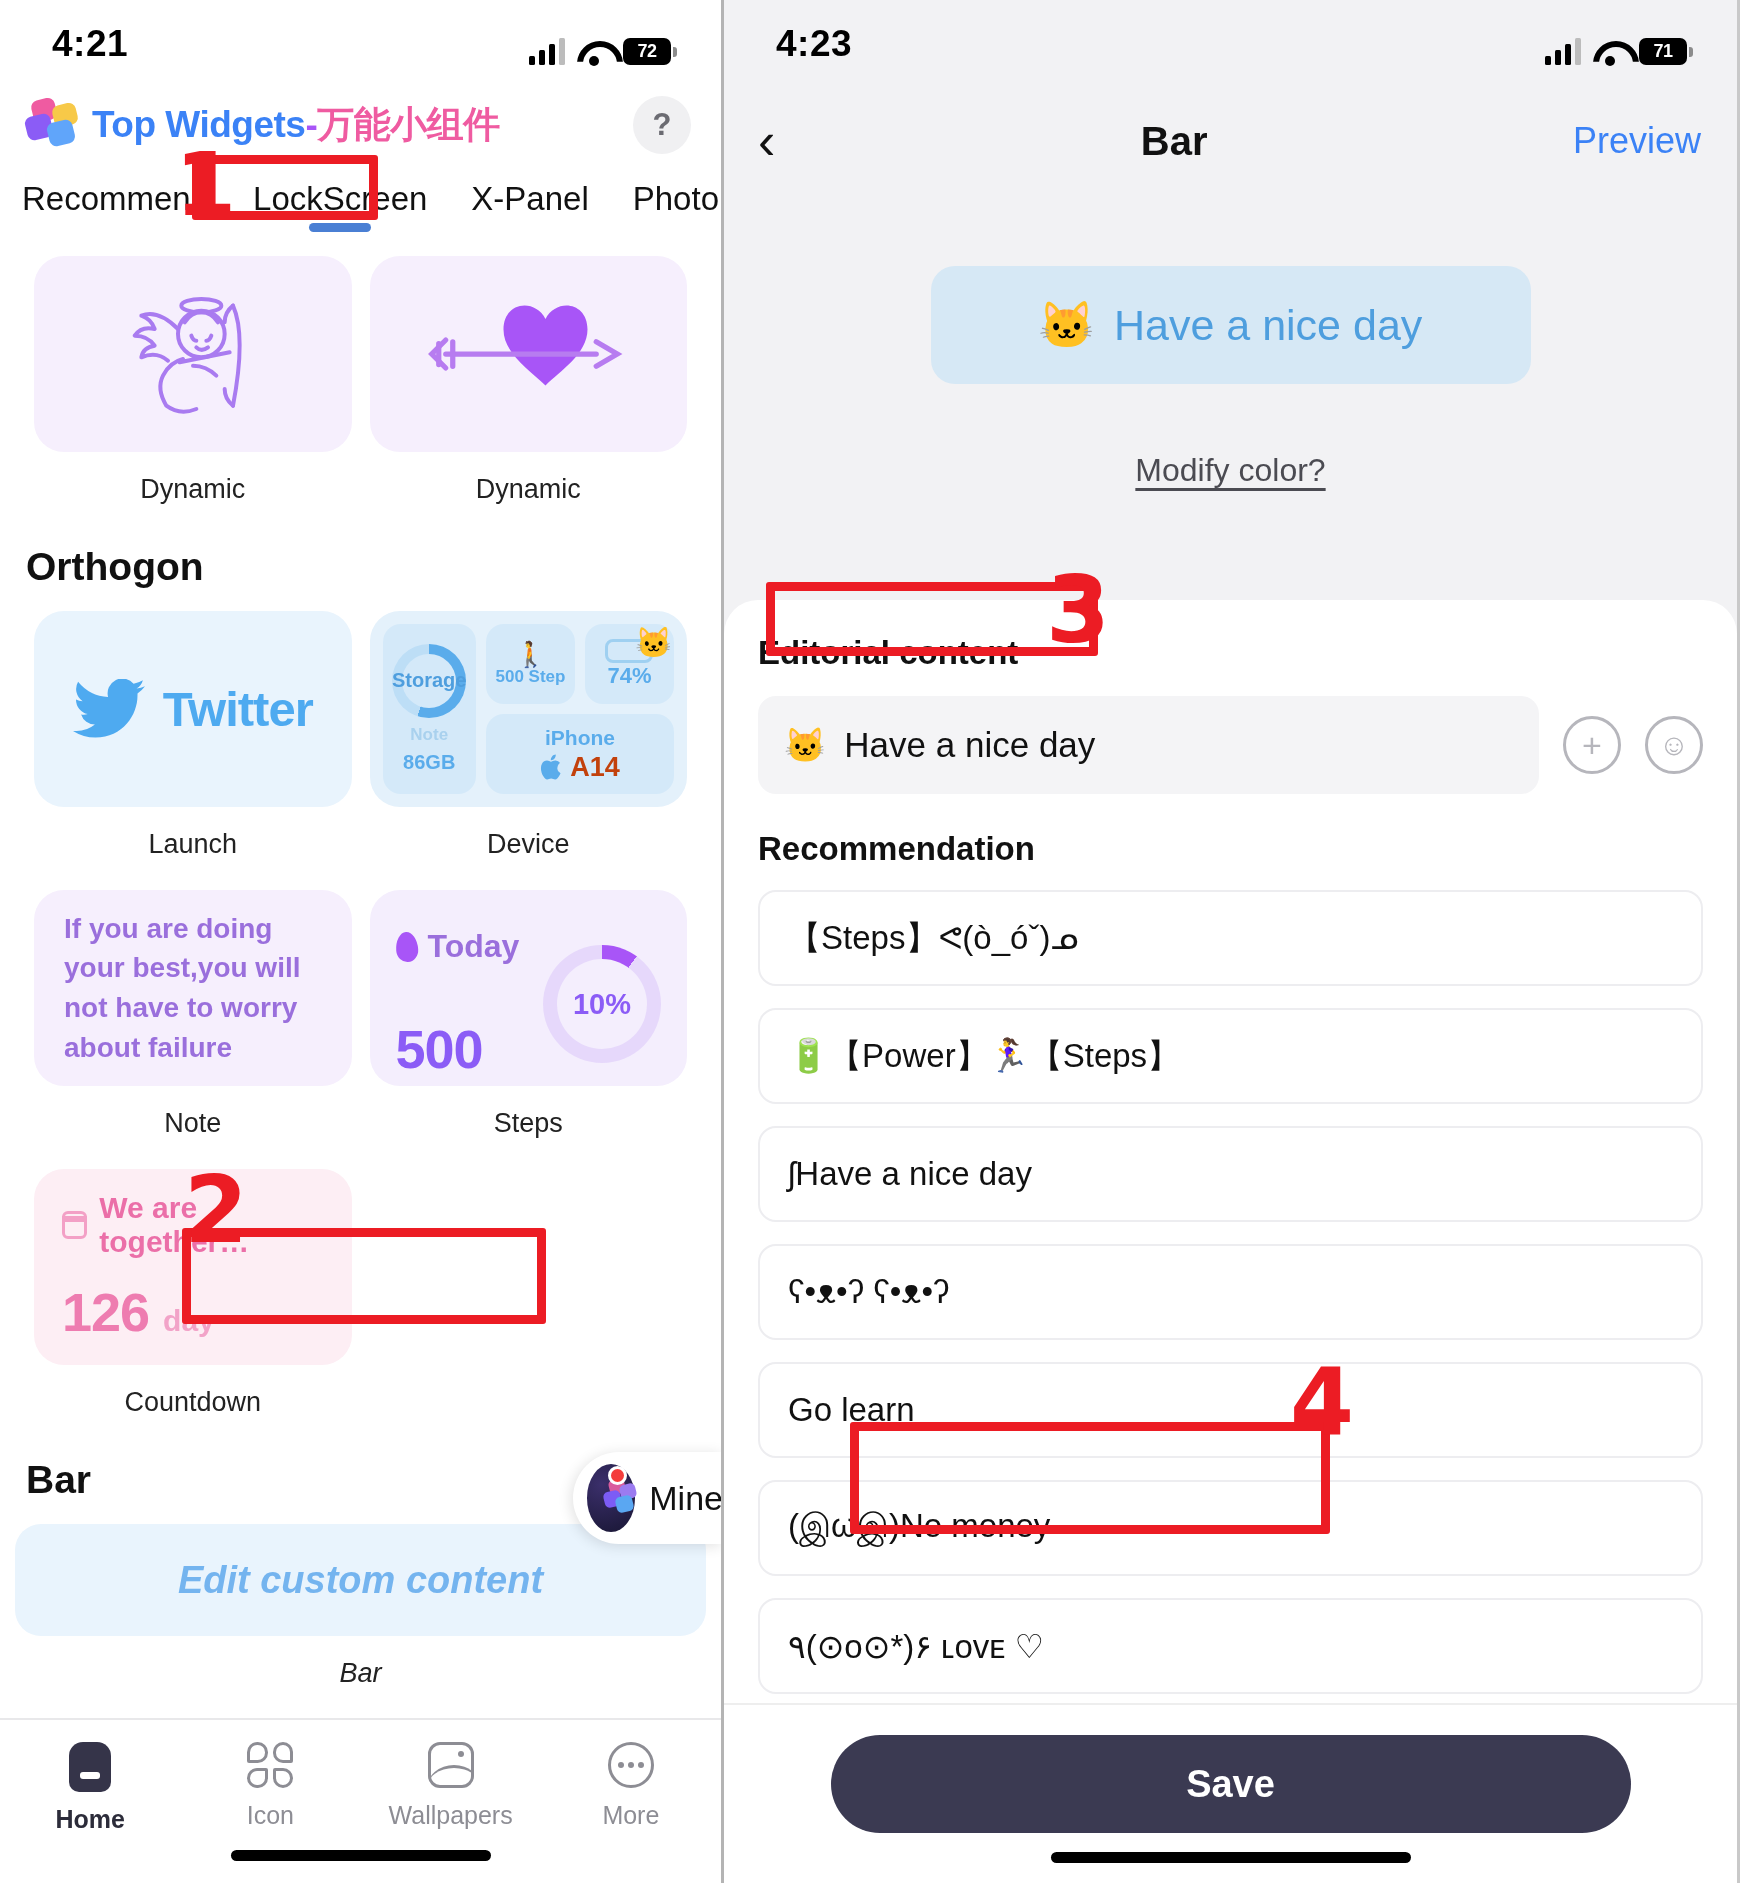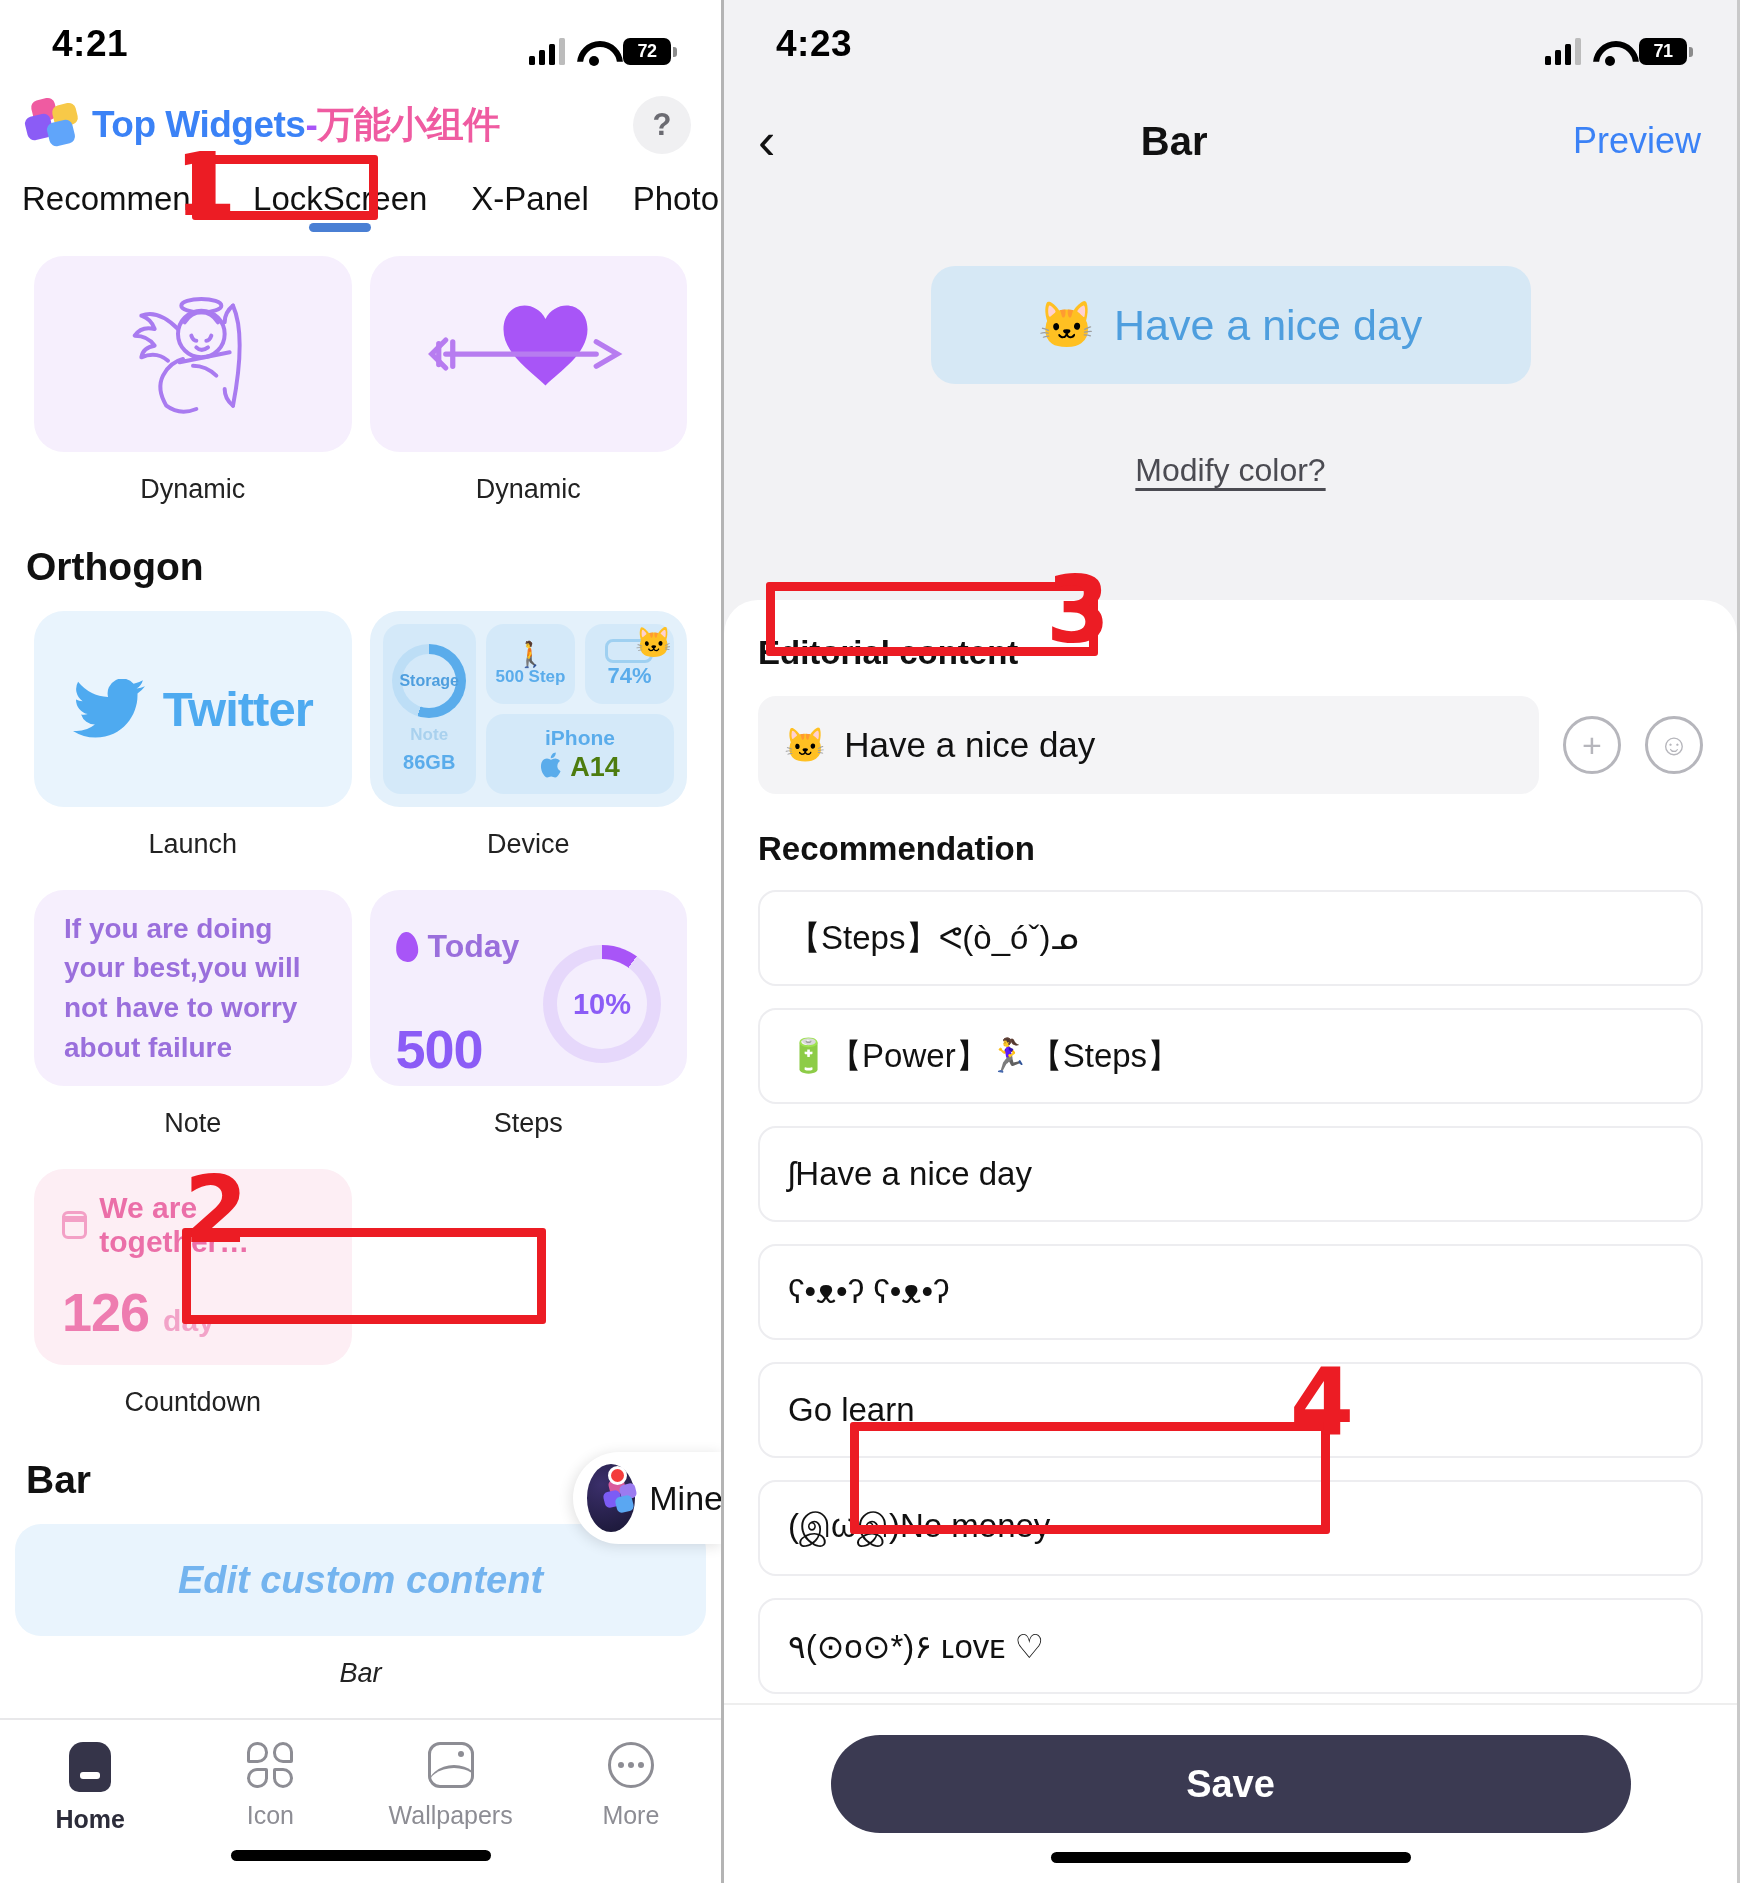--- a/index.html
+++ b/index.html
@@ -111,31 +111,31 @@
   .cd-num{ font-size:54px;font-weight:700;color:#ee7cb0;letter-spacing:-1px;}
   .cd-day{ font-size:30px;color:#f2a3c8;font-weight:600;}
 
   
   .dev-inner{ width:100%;height:100%;padding:13px; display:grid; grid-template-columns: 1.05fr 1fr 1fr; grid-template-rows: 1fr 1fr; gap:10px;}
   .dev-tile{ background:#d4e9f9; border-radius:18px; display:flex;flex-direction:column;align-items:center;justify-content:center;}
   .dev-storage{ grid-row: 1 / span 2; gap:6px;}
   .ring-s{ width:74px;height:74px;border-radius:50%;display:flex;align-items:center;justify-content:center;
            background: conic-gradient(#5aaceb 0 55%, #bddef6 55% 100%); }
   .ring-s-in{ width:54px;height:54px;border-radius:50%;background:#d4e9f9;display:flex;align-items:center;justify-content:center;
-              font-size:16px;color:#4e9ede;font-weight:700;}
+              font-size:20px;color:#4e9ede;font-weight:700;}
   .dev-free{ font-size:17px;color:#a9d1ee;font-weight:700;line-height:1.25;}
   .dev-gb{ font-size:20px;color:#5aaceb;font-weight:700;}
   .dev-step-ic{ font-size:25px; color:#4e9ede; line-height:1;}
   .dev-tile-t{ font-size:17px;color:#5aaceb;font-weight:700;}
   .bat-pill{ width:48px;height:24px;border:3px solid #9fd0f1;border-radius:8px;padding:2.5px;}
   .bat-fill{ width:78%;height:100%;background:#4e9ede;border-radius:4px;}
   .dev-pct{ font-size:22px;color:#5aaceb;font-weight:700;}
   .dev-phone{ grid-column: 2 / span 2; gap:2px;}
   .dev-phone-t{ font-size:21px;color:#5aaceb;font-weight:700;}
-  .dev-phone-b{ font-size:27px;color:#4d7c0f;font-weight:700;display:flex;gap:8px;}
+  .dev-phone-b{ font-size:27px;color:#c2410c;font-weight:700;display:flex;align-items:center;gap:8px;}
 
   .section-title{ font-size:39px;font-weight:700;color:#111; padding: 26px 0 22px 26px; }
 
   
   .bar-wrap{ padding: 0 15px; font-style: italic; }
   .bar-card{ height: 112px; border-radius: 26px; background:#e9f4fd;
              display:flex;align-items:center;justify-content:center; }
   .bar-card-txt{ font-size:38px; color:#74b4ef; font-weight:600;}
   .bar-label{ text-align:center; font-size:27px; color:#222; padding-top: 22px;}
 

